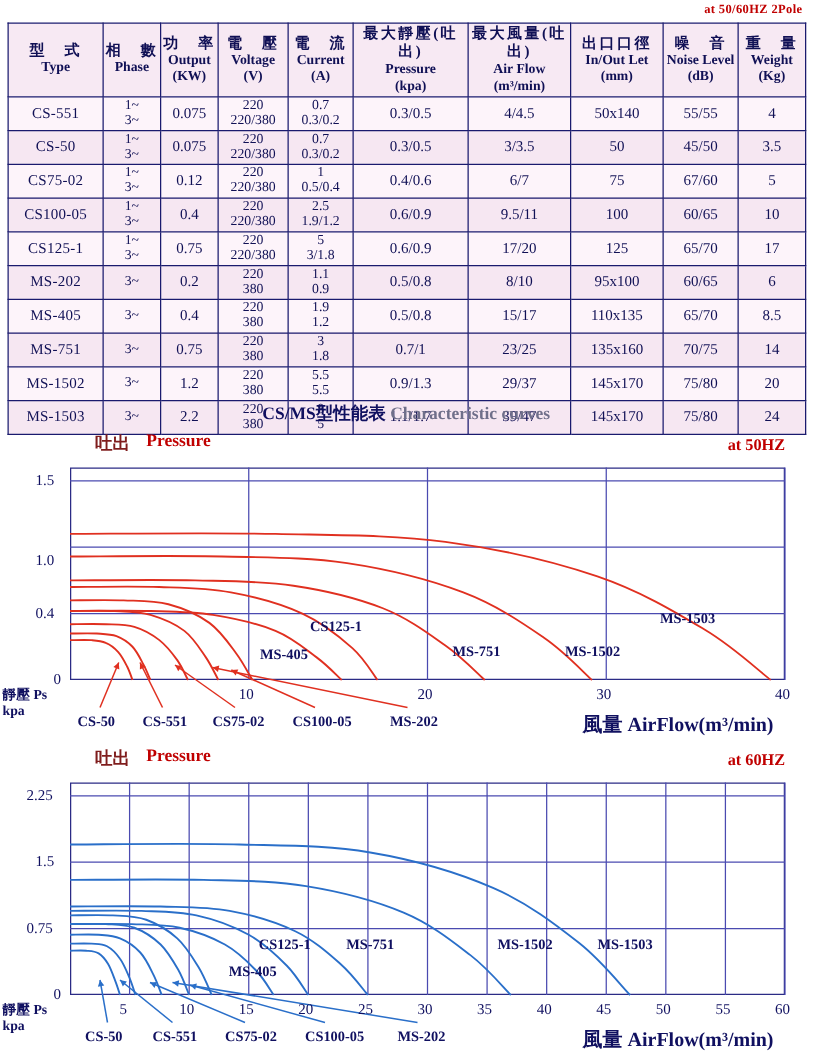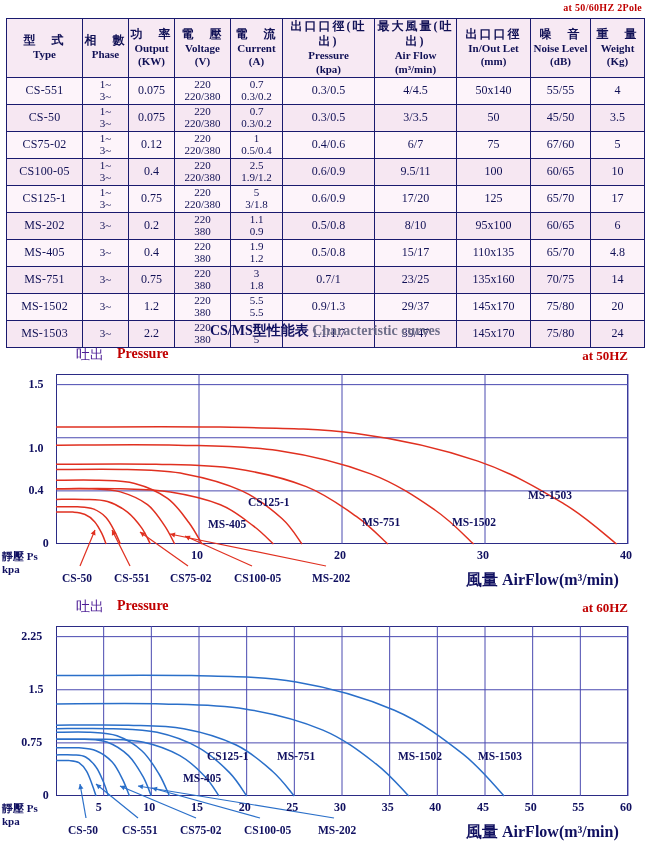--- a/index.html
+++ b/index.html
@@ -75,22 +75,22 @@
   }
   .sec-title .grey { color:#6f6f8a; font-weight:bold; }
 
   
   .chart { position:absolute; }
   .chart .plot {
     position:absolute;
     border:1px solid #2b2b85;
     background:#ffffff;
   }
-  .tick-label { position:absolute; font-size:12px; color:#101060; font-weight:bold; }
-  .chart-head-cn { position:absolute; font-size:14px; font-weight:normal; color:#4c1d95; }
+  .tick-label { position:absolute; font-size:12px; color:#101060; font-weight:normal; }
+  .chart-head-cn { position:absolute; font-size:14px; font-weight:bold; color:#7f1d1d; }
   .chart-head-en { position:absolute; font-size:14px; font-weight:bold; color:#c00000; }
   .chart-hz { position:absolute; font-size:13px; font-weight:bold; color:#c00000; }
   .axis-corner { position:absolute; font-size:11px; font-weight:bold; color:#101060; line-height:1.15;}
   .curve-label { position:absolute; font-size:11.5px; font-weight:bold; color:#101060; white-space:nowrap;}
   .bottom-label { position:absolute; font-size:11.5px; font-weight:bold; color:#101060; white-space:nowrap;}
   .airflow-label { position:absolute; font-size:16px; font-weight:bold; color:#101060; white-space:nowrap;}
   svg.curves { position:absolute; left:0; top:0; overflow:visible; }
 </style>
 </head>
 <body>
@@ -132,21 +132,21 @@
             <span class="cn">電　壓</span>
             <span class="en">Voltage</span>
             <span class="un">(V)</span>
           </th>
           <th>
             <span class="cn">電　流</span>
             <span class="en">Current</span>
             <span class="un">(A)</span>
           </th>
           <th>
-            <span class="cn">出口口徑(吐出)</span>
+            <span class="cn">最大靜壓(吐出)</span>
             <span class="en">Pressure</span>
             <span class="un">(kpa)</span>
           </th>
           <th>
             <span class="cn">最大風量(吐出)</span>
             <span class="en">Air Flow</span>
             <span class="un">(m³/min)</span>
           </th>
           <th>
             <span class="cn">出口口徑</span>
@@ -302,21 +302,21 @@
               <span class="stack">380</span>
             </td>
             <td>
               <span class="stack">1.9</span>
               <span class="stack">1.2</span>
             </td>
             <td>0.5/0.8</td>
             <td>15/17</td>
             <td>110x135</td>
             <td>65/70</td>
-            <td>4.8</td>
+            <td>8.5</td>
           </tr>
           <tr>
             <td class="model">MS-751</td>
             <td>
               <span class="stack2">3~</span>
             </td>
             <td>0.75</td>
             <td>
               <span class="stack">220</span>
               <span class="stack">380</span>

